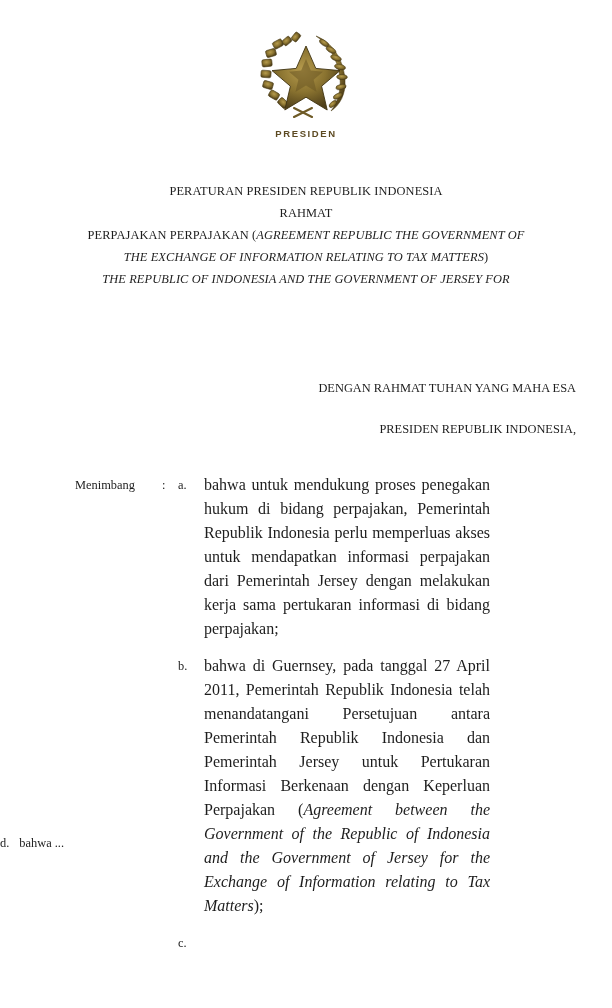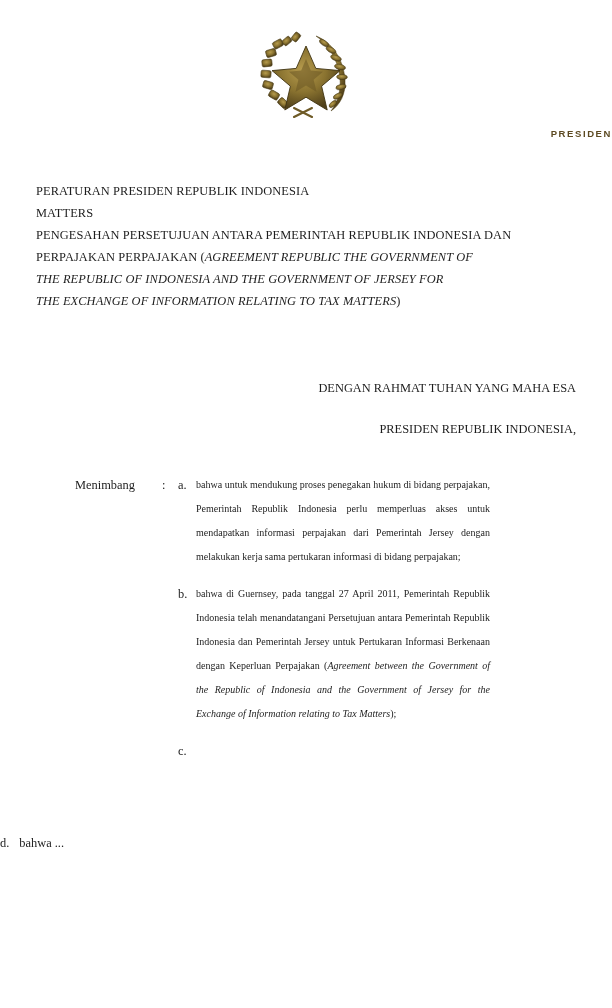--- a/index.html
+++ b/index.html
@@ -15,21 +15,21 @@
     color: #1d1d1d;
     overflow: hidden;
   }
 
   
   .emblem-block {
     position: absolute;
     top: 26px;
     left: 0;
     width: 612px;
-    text-align: right;
+    text-align: center;
   }
   .emblem-svg {
     display: block;
     margin: 0 auto;
   }
   .emblem-caption {
     margin-top: 6px;
     font-family: "Liberation Sans", "DejaVu Sans", sans-serif;
     font-size: 9.5px;
     font-weight: bold;
@@ -37,21 +37,21 @@
     line-height: 12px;
     color: #5d4a22;
   }
 
   
   .title-block {
     position: absolute;
     top: 180px;
     left: 36px;
     width: 540px;
-    text-align: left;
+    text-align: center;
   }
   .title-line {
     font-size: 12.4px;
     line-height: 22px;
     letter-spacing: 0.1px;
     white-space: pre;
   }
   .title-line.ital {
     font-style: italic;
   }
@@ -116,24 +116,25 @@
     margin-bottom: 13px;
   }
   .cons-marker {
     position: absolute;
     left: 178px;
     top: 0;
     font-size: 12.4px;
     line-height: 24px;
   }
   .cons-text {
-    font-size: 10px;
+    font-size: 16px;
     line-height: 24px;
     text-align: justify;
     text-justify: inter-word;
+    margin-left: 8px;
   }
   .cons-text .ital {
     font-style: italic;
   }
 
   
   .catchword {
     position: absolute;
     top: 831px;
     left: 0;
@@ -213,25 +214,24 @@
     <polygon points="52,33 56.8,44.6 69,45.8 59.6,53.8 62.6,66 52,59.4 41.4,66 44.4,53.8 35,45.8 47.2,44.6" fill="#6b5824" opacity="0.55"></polygon>
   </svg>
 
   <div class="emblem-caption">
     <div>PRESIDEN</div>
   </div>
 </div>
 
 <div class="title-block">
   <div class="title-line">PERATURAN PRESIDEN REPUBLIK INDONESIA</div>
-  <div class="title-line">MATTERS</div>
-  <div class="title-line">PENGESAHAN PERSETUJUAN ANTARA PEMERINTAH REPUBLIK INDONESIA DAN</div>
+  <div class="title-line">RAHMAT</div>
   <div class="title-line"><span>PERPAJAKAN PERPAJAKAN (</span><span class="ital">AGREEMENT REPUBLIC THE GOVERNMENT OF</span></div>
+  <div class="title-line"><span class="ital">THE EXCHANGE OF INFORMATION RELATING TO TAX MATTERS</span><span>)</span></div>
   <div class="title-line ital">THE REPUBLIC OF INDONESIA AND THE GOVERNMENT OF JERSEY FOR</div>
-  <div class="title-line"><span class="ital">THE EXCHANGE OF INFORMATION RELATING TO TAX MATTERS</span><span>)</span></div>
 </div>
 
 <div class="heading-esa">DENGAN RAHMAT TUHAN YANG MAHA ESA</div>
 <div class="heading-presiden">PRESIDEN REPUBLIK INDONESIA,</div>
 
 <div class="considerations">
   <div class="cons-row">
     <span class="cons-label">Menimbang</span>
     <span class="cons-colon">:</span>
   </div>

